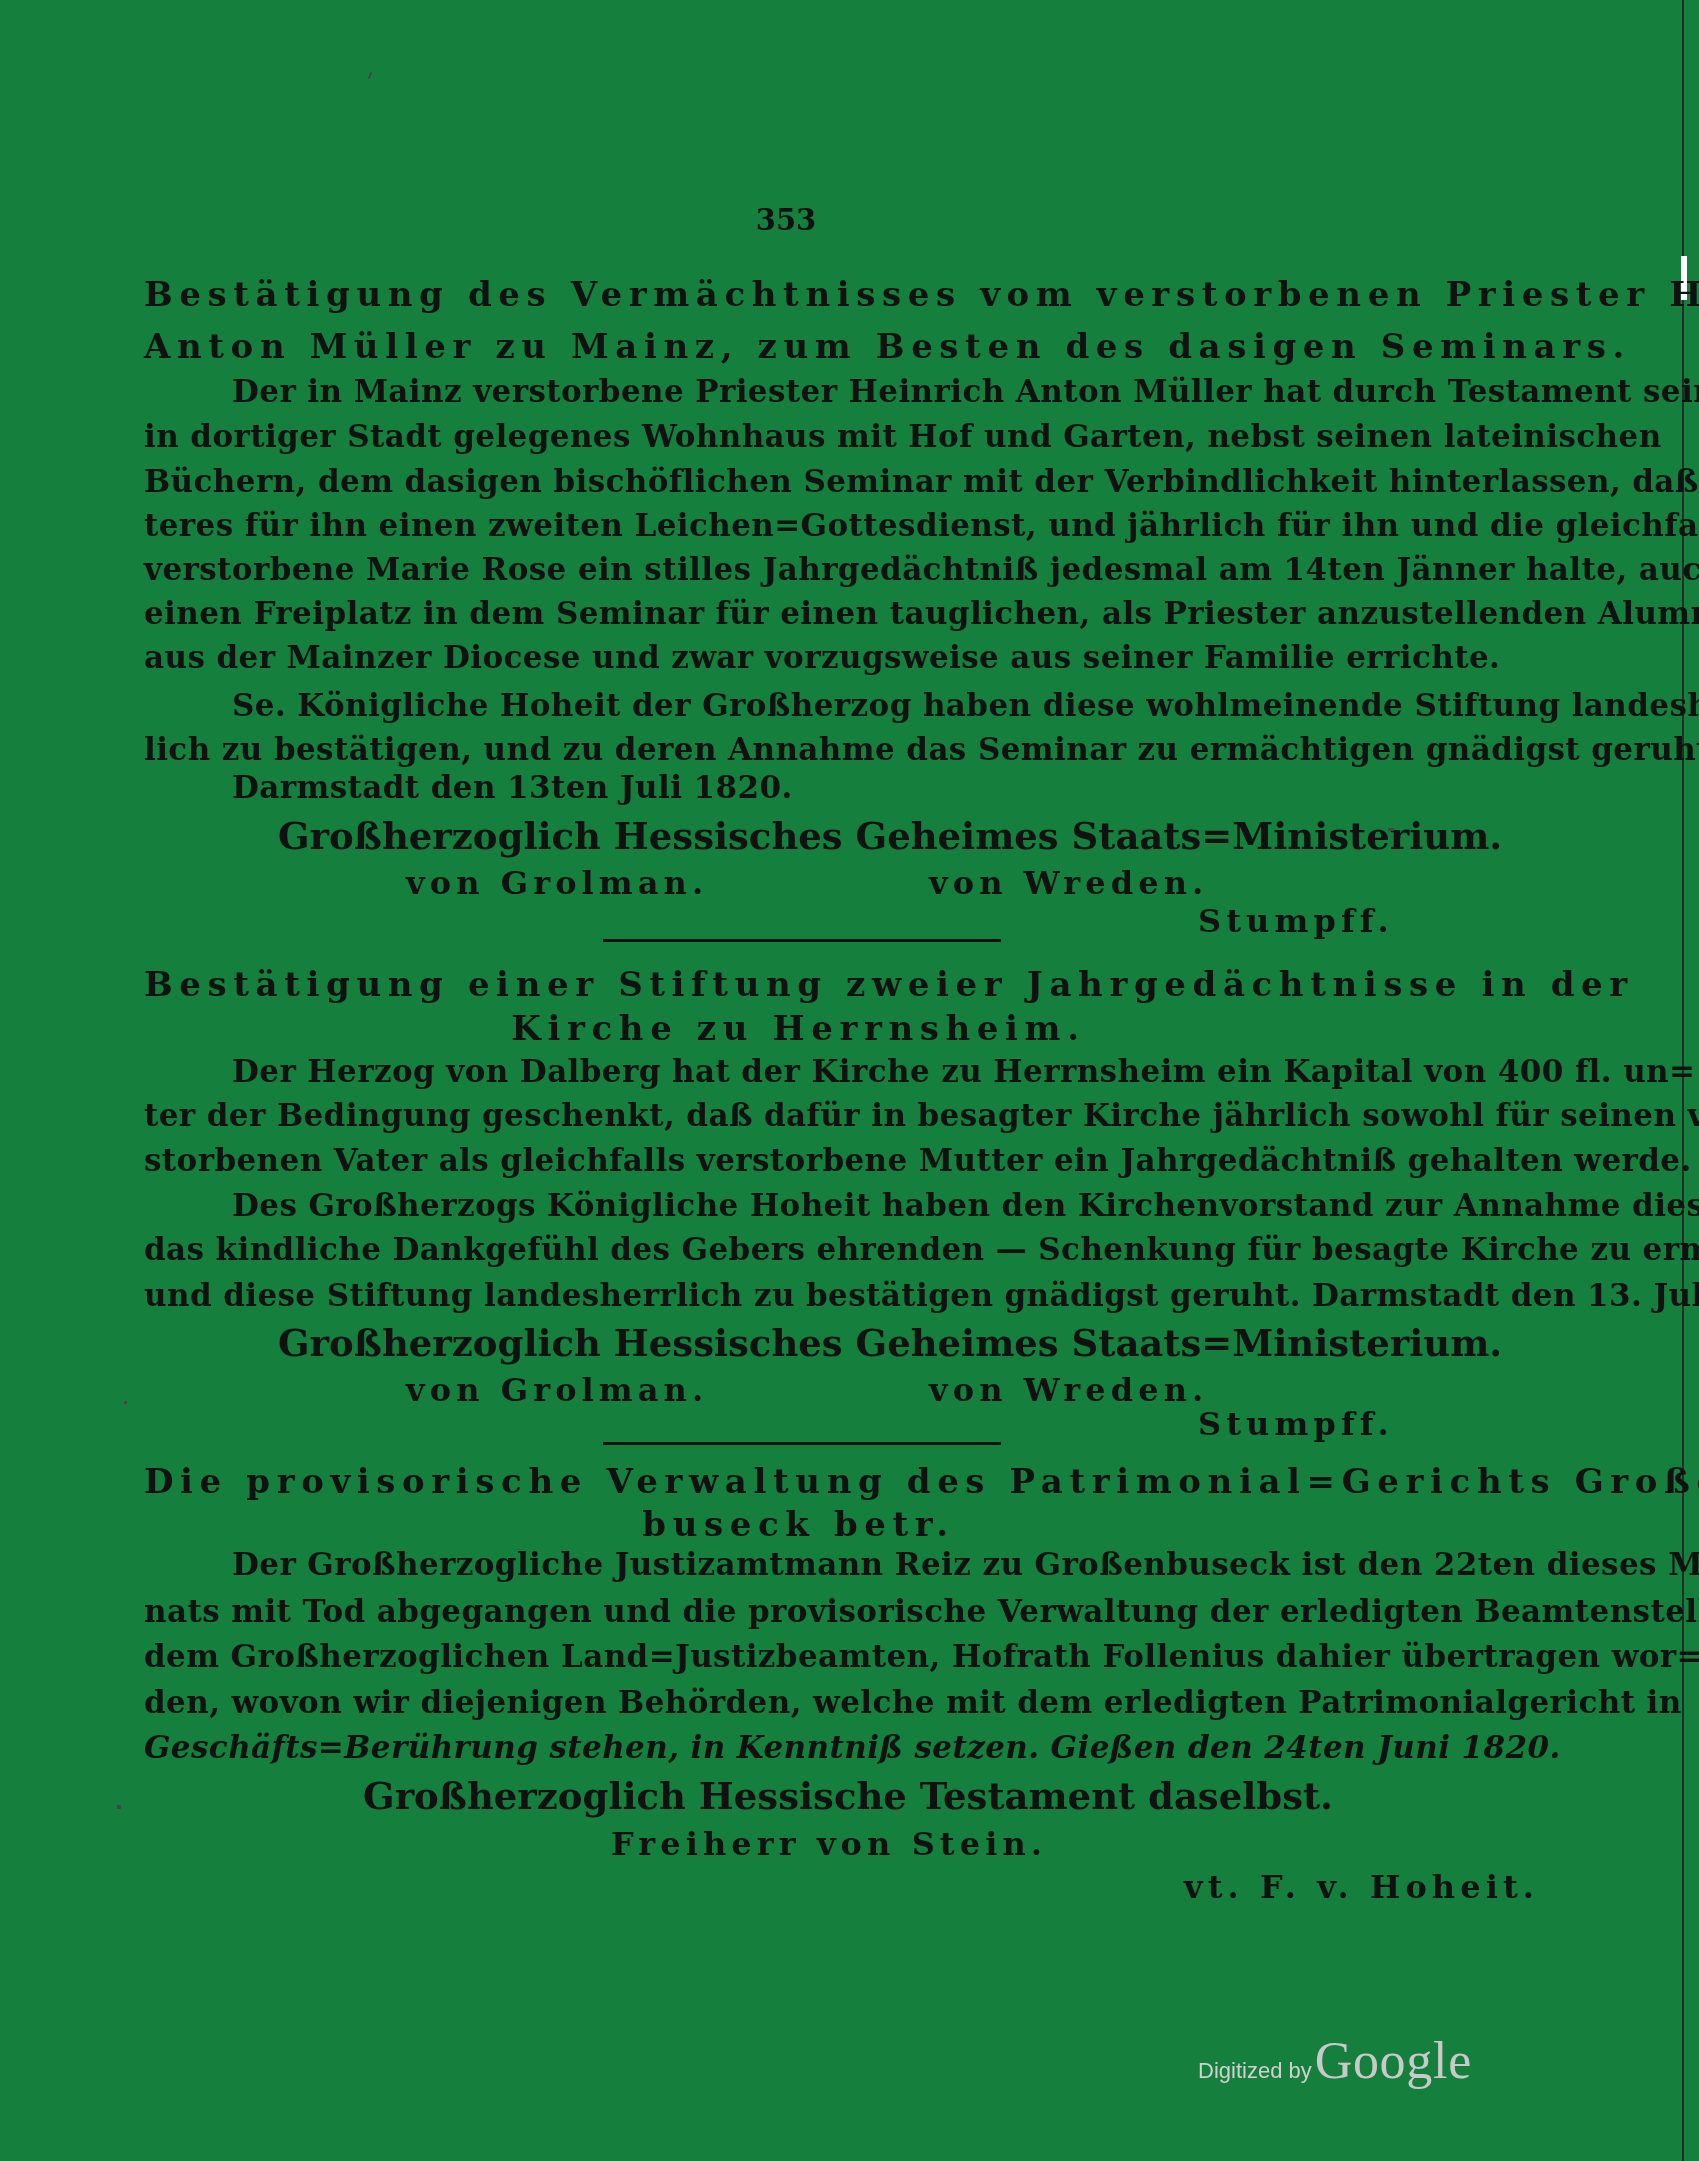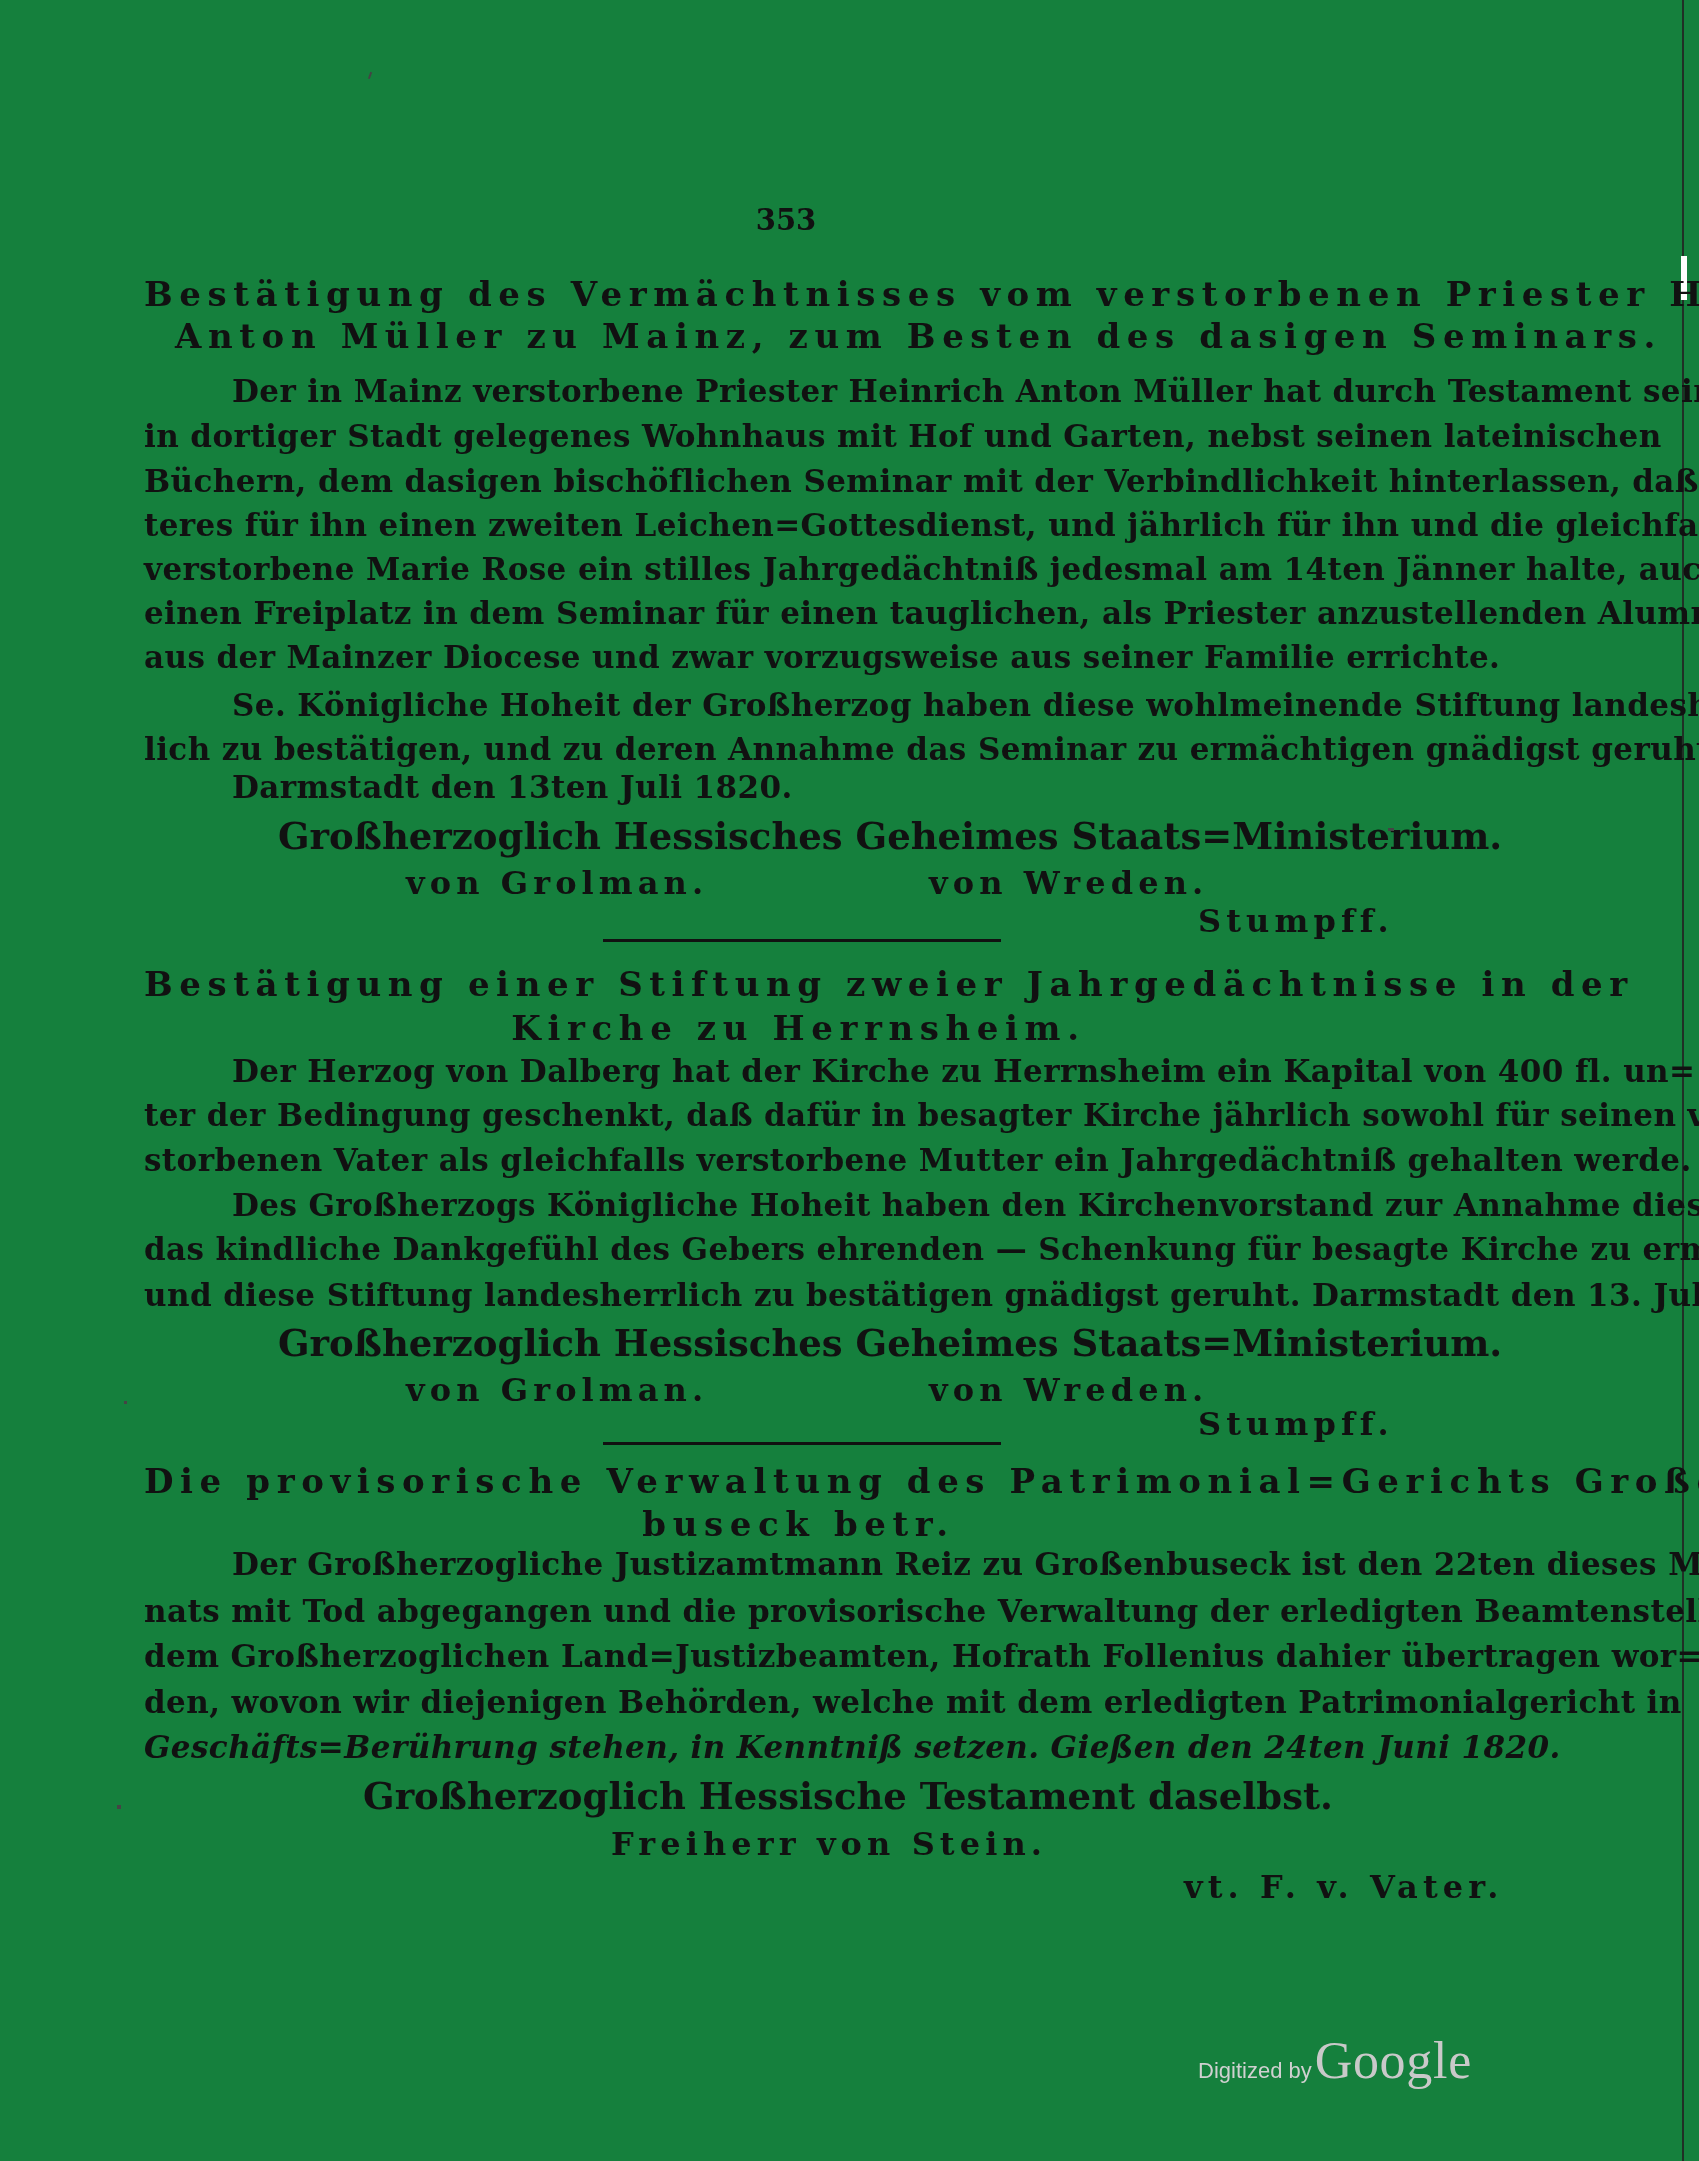--- a/index.html
+++ b/index.html
@@ -29,21 +29,21 @@
 </head>
 <body>
 
 <div class="page">
   <div class="edge"></div>
   <div class="edge-gap"></div>
 
   <div class="abs pnum">353</div>
 
   <div class="abs col heading" style="top:274px;">Bestätigung des Vermächtnisses vom verstorbenen Priester Heinrich</div>
-  <div class="abs col heading" style="top:316px;margin-left:31px;">Anton Müller zu Mainz, zum Besten des dasigen Seminars.</div>
+  <div class="abs col heading" style="top:326px;">Anton Müller zu Mainz, zum Besten des dasigen Seminars.</div>
 
   <div class="abs col line indent" style="top:373px;">Der in Mainz verstorbene Priester Heinrich Anton Müller hat durch Testament sein</div>
   <div class="abs col line" style="top:418px;">in dortiger Stadt gelegenes Wohnhaus mit Hof und Garten, nebst seinen lateinischen</div>
   <div class="abs col line" style="top:463px;">Büchern, dem dasigen bischöflichen Seminar mit der Verbindlichkeit hinterlassen, daß lez=</div>
   <div class="abs col line" style="top:507px;">teres für ihn einen zweiten Leichen=Gottesdienst, und jährlich für ihn und die gleichfalls</div>
   <div class="abs col line" style="top:551px;">verstorbene Marie Rose ein stilles Jahrgedächtniß jedesmal am 14ten Jänner halte, auch</div>
   <div class="abs col line" style="top:595px;">einen Freiplatz in dem Seminar für einen tauglichen, als Priester anzustellenden Alumnen</div>
   <div class="abs col line last" style="top:639px;">aus der Mainzer Diocese und zwar vorzugsweise aus seiner Familie errichte.</div>
 
   <div class="abs col line indent" style="top:687px;">Se. Königliche Hoheit der Großherzog haben diese wohlmeinende Stiftung landesherr=</div>
@@ -80,21 +80,21 @@
   <div class="abs col heading" style="top:1504px;">buseck betr.</div>
 
   <div class="abs col line indent" style="top:1546px;">Der Großherzogliche Justizamtmann Reiz zu Großenbuseck ist den 22ten dieses Mo=</div>
   <div class="abs col line" style="top:1593px;">nats mit Tod abgegangen und die provisorische Verwaltung der erledigten Beamtenstelle ist</div>
   <div class="abs col line" style="top:1638px;">dem Großherzoglichen Land=Justizbeamten, Hofrath Follenius dahier übertragen wor=</div>
   <div class="abs col line" style="top:1684px;">den, wovon wir diejenigen Behörden, welche mit dem erledigten Patrimonialgericht in</div>
   <div class="abs col line last" style="top:1729px;font-style:italic;">Geschäfts=Berührung stehen, in Kenntniß setzen. Gießen den 24ten Juni 1820.</div>
 
   <div class="abs sig-main" style="left:278px; width:1140px; top:1774px;">Großherzoglich Hessische Testament daselbst.</div>
   <div class="abs name" style="left:611px; top:1825px;">Freiherr von Stein.</div>
-  <div class="abs name" style="left:1184px; top:1868px;">vt. F. v. Vater.</div>
+  <div class="abs name" style="left:1184px; top:1868px;">vt. F. v. Hoheit.</div>
 
   <div class="speck" style="left:369px; top:72px; transform:rotate(20deg);"></div>
   <div class="speck" style="left:1388px; top:828px; width:5.8px; height:2.9px;"></div>
   <div class="speck" style="left:124px; top:1401px; width:2.9px; height:2.9px;"></div>
   <div class="speck" style="left:117px; top:1805px; width:3.7px; height:3.7px;"></div>
 
   <div class="watermark">
     <span class="wm-small">Digitized by</span>
     <span class="wm-big">Google</span>
   </div>

